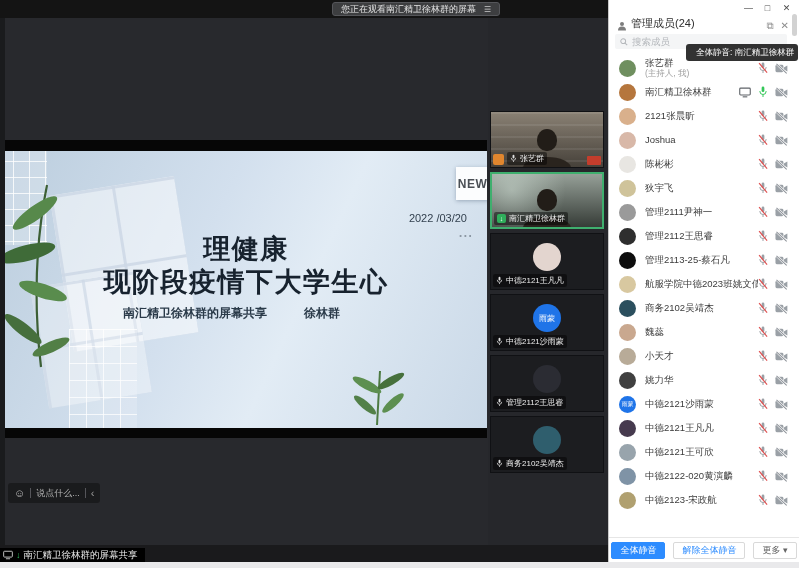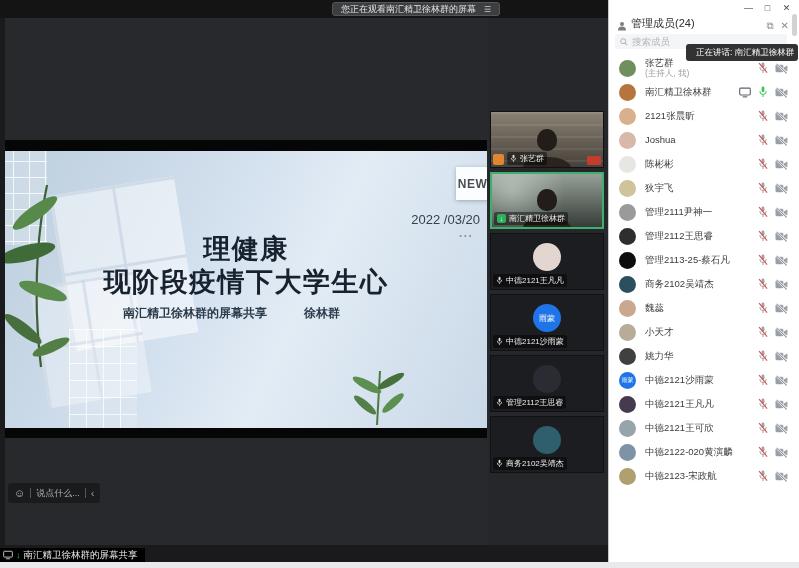--- a/index.html
+++ b/index.html
@@ -33,21 +33,21 @@
     background-size:63px 79px; }
   .pane2 { position:absolute; left:34px; top:128px; width:104px; height:122px; transform:rotate(-9deg);
     background-color:rgba(255,255,255,0.35);
     background-image:linear-gradient(rgba(205,216,230,.7) 3px, transparent 3px),linear-gradient(90deg, rgba(205,216,230,.7) 3px, transparent 3px);
     background-size:52px 61px; }
   .leaves-left { position:absolute; left:0px; top:28px; }
   .bamboo { position:absolute; left:336px; top:212px; }
   .new-badge { position:absolute; left:451px; top:16px; width:33px; height:33px; background:#fcfdfe;
     box-shadow:0 1px 4px rgba(40,60,90,.35); display:flex; align-items:center; justify-content:center;
     font-size:12px; font-weight:bold; color:#4a4f55; letter-spacing:.5px; }
-  .slide-date { position:absolute; right:7px; top:61px; font-size:13px; color:#33414f; }
+  .slide-date { position:absolute; right:20px; top:61px; font-size:11px; color:#33414f; }
   .slide-dots { position:absolute; right:17px; top:78px; color:#76828e; font-size:14px; letter-spacing:0; line-height:8px; writing-mode:vertical-rl; }
   .slide-title { position:absolute; left:0; right:0; top:82px; text-align:center; font-size:27px; font-weight:700;
     color:#17222e; line-height:33px; letter-spacing:1.5px; }
   .slide-org { position:absolute; left:118px; top:154px; font-size:12px; font-weight:700; color:#2a3a49; }
   .slide-presenter { position:absolute; left:299px; top:154px; font-size:12px; font-weight:700; color:#2a3a49; }
 
   
   .chat-pill { position:absolute; left:8px; top:465px; height:20px; background:rgba(26,26,28,.93); border-radius:3px;
     display:flex; align-items:center; gap:5px; padding:0 6px; z-index:4; }
   .chat-pill .smiley { color:#bdbdbd; font-size:11px; line-height:11px; }
@@ -316,21 +316,21 @@
     </svg>
     <input type="text" placeholder="搜索成员" style="">
   </div>
 
   <div class="speaking-toast">
     <svg width="7" height="9" viewBox="0 0 11 13">
       <rect x="4" y="0.5" width="3" height="6" rx="1.5" fill="#fff"></rect>
       <path d="M2 5.5a3.5 3.8 0 0 0 7 0" fill="none" stroke="#fff" stroke-width="1.1"></path>
       <line x1="5.5" y1="9.8" x2="5.5" y2="12" stroke="#fff" stroke-width="1.1"></line>
     </svg>
-    <span>正在讲话: 南汇精卫徐林群</span>
+    <span>全体静音: 南汇精卫徐林群</span>
   </div>
 
   <div class="member-list" id="member-list">
   <div class="member-row">
     <span class="m-avatar" style="background: rgb(111, 143, 95);"></span>
     <span class="m-names">
       <span class="m-name">张艺群</span>
       <span class="m-sub">(主持人, 我)</span>
     </span>
     <span class="m-icons">
@@ -531,20 +531,42 @@
       </svg>
       <svg class="icon-cam" width="13" height="11" viewBox="0 0 14 11">
         <rect x="0.5" y="1.5" width="8.5" height="8" rx="1.5" fill="#9aa0a6"></rect>
         <path d="M9.5 4.3 L13.3 2.2 v6.6 L9.5 6.7z" fill="#9aa0a6"></path>
         <line x1="1.6" y1="0.4" x2="12.6" y2="10.8" stroke="#ffffff" stroke-width="2.4"></line>
         <line x1="1.6" y1="0.4" x2="12.6" y2="10.8" stroke="#8d9299" stroke-width="1.1"></line>
       </svg>
     </span>
   </div>
 
+  <div class="member-row">
+    <span class="m-avatar" style="background: rgb(216, 200, 160);"></span>
+    <span class="m-names">
+      <span class="m-name">航服学院中德2023班姚文倩</span>
+
+    </span>
+    <span class="m-icons">
+
+      <svg class="icon-mic-muted" width="10" height="12" viewBox="0 0 11 13">
+        <rect x="4" y="0.5" width="3" height="6" rx="1.5" fill="#9aa0a6"></rect>
+        <path d="M2 5.5a3.5 3.8 0 0 0 7 0" fill="none" stroke="#9aa0a6" stroke-width="1.1"></path>
+        <line x1="5.5" y1="9.8" x2="5.5" y2="12" stroke="#9aa0a6" stroke-width="1.1"></line>
+        <line x1="1.2" y1="1.2" x2="10" y2="11.6" stroke="#e04f4f" stroke-width="1.3"></line>
+      </svg>
+      <svg class="icon-cam" width="13" height="11" viewBox="0 0 14 11">
+        <rect x="0.5" y="1.5" width="8.5" height="8" rx="1.5" fill="#9aa0a6"></rect>
+        <path d="M9.5 4.3 L13.3 2.2 v6.6 L9.5 6.7z" fill="#9aa0a6"></path>
+        <line x1="1.6" y1="0.4" x2="12.6" y2="10.8" stroke="#ffffff" stroke-width="2.4"></line>
+        <line x1="1.6" y1="0.4" x2="12.6" y2="10.8" stroke="#8d9299" stroke-width="1.1"></line>
+      </svg>
+    </span>
+  </div>
 
   <div class="member-row">
     <span class="m-avatar" style="background: rgb(43, 79, 94);"></span>
     <span class="m-names">
       <span class="m-name">商务2102吴靖杰</span>
 
     </span>
     <span class="m-icons">
 
       <svg class="icon-mic-muted" width="10" height="12" viewBox="0 0 11 13">
@@ -742,13 +764,18 @@
       <svg class="icon-cam" width="13" height="11" viewBox="0 0 14 11">
         <rect x="0.5" y="1.5" width="8.5" height="8" rx="1.5" fill="#9aa0a6"></rect>
         <path d="M9.5 4.3 L13.3 2.2 v6.6 L9.5 6.7z" fill="#9aa0a6"></path>
         <line x1="1.6" y1="0.4" x2="12.6" y2="10.8" stroke="#ffffff" stroke-width="2.4"></line>
         <line x1="1.6" y1="0.4" x2="12.6" y2="10.8" stroke="#8d9299" stroke-width="1.1"></line>
       </svg>
     </span>
   </div>
 </div>
 
+  <div class="panel-footer">
+    <button class="btn-primary">全体静音</button>
+    <button class="btn-outline">解除全体静音</button>
+    <button class="btn-more">更多 ▾</button>
+  </div>
 </div>
 
 </body></html>

